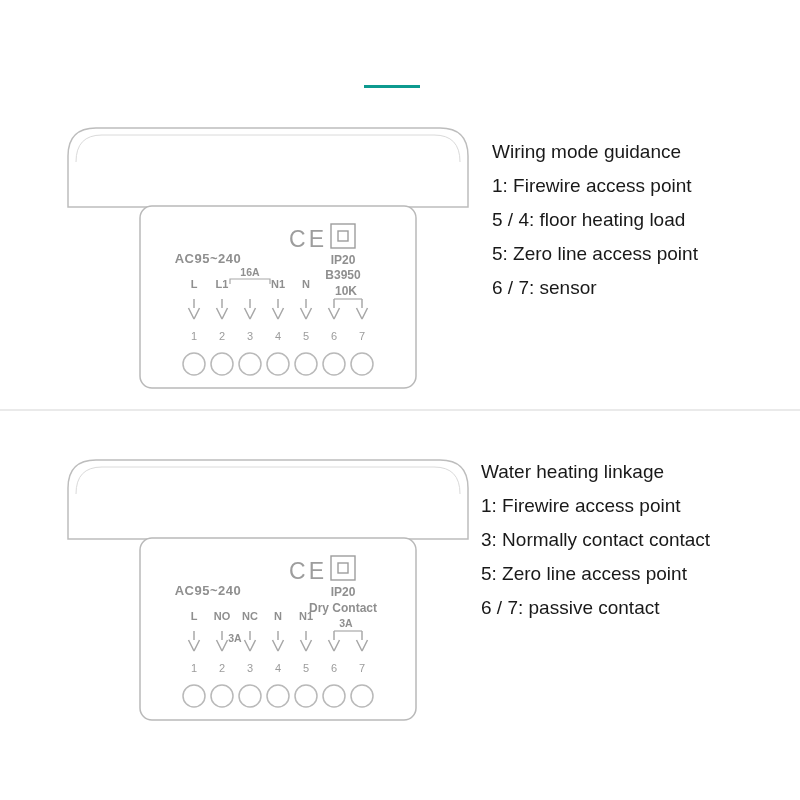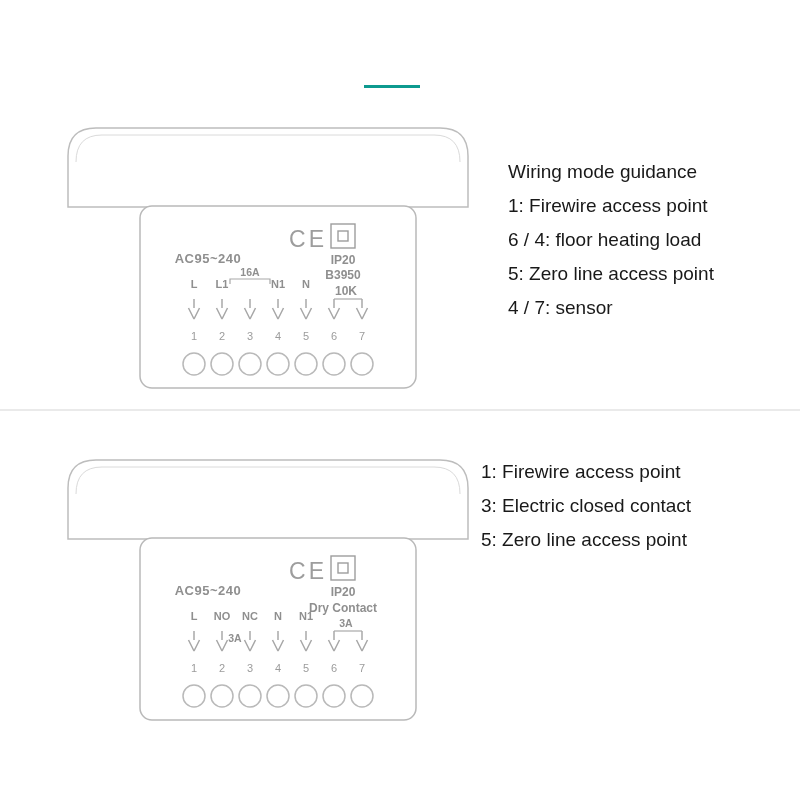--- a/index.html
+++ b/index.html
@@ -4,21 +4,21 @@
 <style>
   html,body{margin:0;padding:0;background:#ffffff;}
   .page{position:relative;width:800px;height:800px;background:#ffffff;overflow:hidden;
         font-family:"Liberation Sans",sans-serif;}
   .accent-dash{position:absolute;left:364px;top:85px;width:56px;height:3px;background:#0d9a8f;}
   .divider{position:absolute;left:0;top:409px;width:800px;height:2px;background:#eaeaea;}
   .device{position:absolute;}
   .device-top{left:58px;top:116px;}
   .device-bottom{left:58px;top:448px;}
   .info{position:absolute;color:#191919;}
-  .info-top{left:508px;top:141px;margin-top:20px;}
+  .info-top{left:492px;top:141px;}
   .info-bottom{left:481px;top:461px;}
   .info p{margin:0 0 12px 0;font-size:19px;line-height:22px;white-space:nowrap;font-weight:400;}
   svg text{font-family:"Liberation Sans",sans-serif;fill:#8f8f8f;}
   .t-lbl{font-size:11px;font-weight:bold;text-anchor:middle;}
   .t-num{font-size:11px;text-anchor:middle;fill:#9c9c9c;}
   .dev-volt{font-size:13px;font-weight:bold;text-anchor:middle;letter-spacing:0.5px;}
   .dev-ce{font-size:23px;letter-spacing:3px;text-anchor:middle;fill:#9d9d9d;}
   .dev-small{font-size:12px;font-weight:bold;text-anchor:middle;}
   .dev-tiny{font-size:10.5px;font-weight:bold;text-anchor:middle;}
 </style>
@@ -84,23 +84,23 @@
         <circle cx="220" cy="248" r="11"></circle>
       <circle cx="248" cy="248" r="11"></circle>
         <circle cx="276" cy="248" r="11"></circle>
       <circle cx="304" cy="248" r="11"></circle>
     </g>
   </svg>
 
   <div class="info info-top">
     <p>Wiring mode guidance</p>
     <p>1: Firewire access point</p>
-    <p>6 / 4: floor heating load</p>
+    <p>5 / 4: floor heating load</p>
     <p>5: Zero line access point</p>
-    <p>4 / 7: sensor</p>
+    <p>6 / 7: sensor</p>
   </div>
 
   <div class="divider"></div>
 
   <svg class="device device-bottom" width="430" height="285" viewBox="0 0 430 285">
     <defs>
       <g id="arrB" stroke="#a8a8a8" stroke-width="1.5" fill="none">
         <line x1="0" y1="-13" x2="0" y2="-4"></line>
         <path d="M -5.5 -4 L 0 7 M 5.5 -4 L 0 7"></path>
       </g>
@@ -151,18 +151,20 @@
         <circle cx="164" cy="248" r="11"></circle>
       <circle cx="192" cy="248" r="11"></circle>
         <circle cx="220" cy="248" r="11"></circle>
       <circle cx="248" cy="248" r="11"></circle>
         <circle cx="276" cy="248" r="11"></circle>
       <circle cx="304" cy="248" r="11"></circle>
     </g>
   </svg>
 
   <div class="info info-bottom">
+    <p>Water heating linkage</p>
     <p>1: Firewire access point</p>
-    <p>3: Electric closed contact</p>
+    <p>3: Normally contact contact</p>
     <p>5: Zero line access point</p>
+    <p>6 / 7: passive contact</p>
   </div>
 
 </div>
 
 </body></html>

